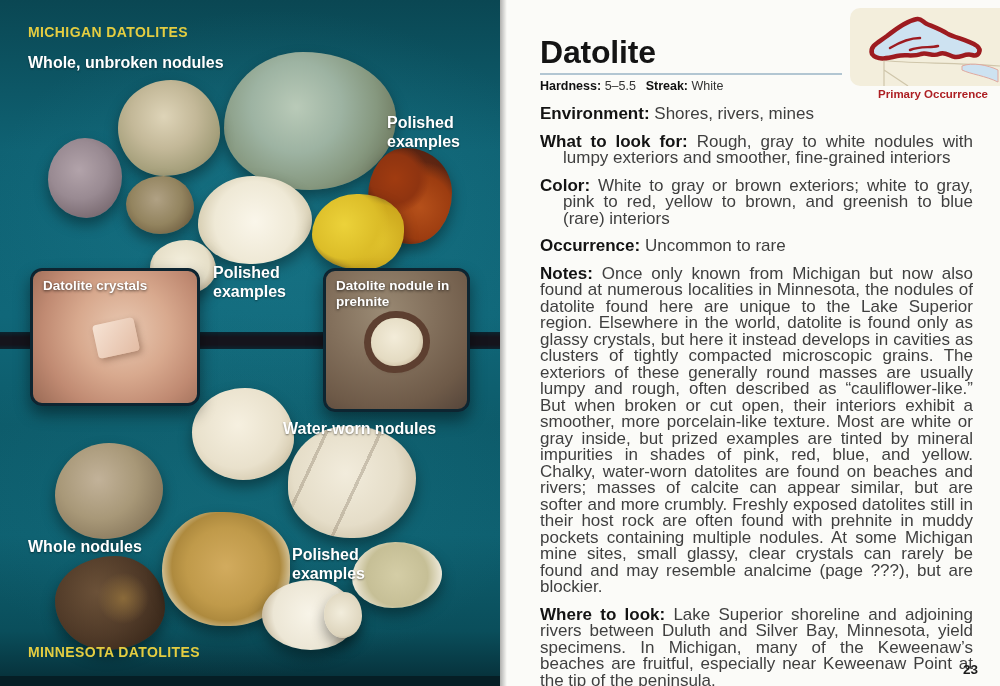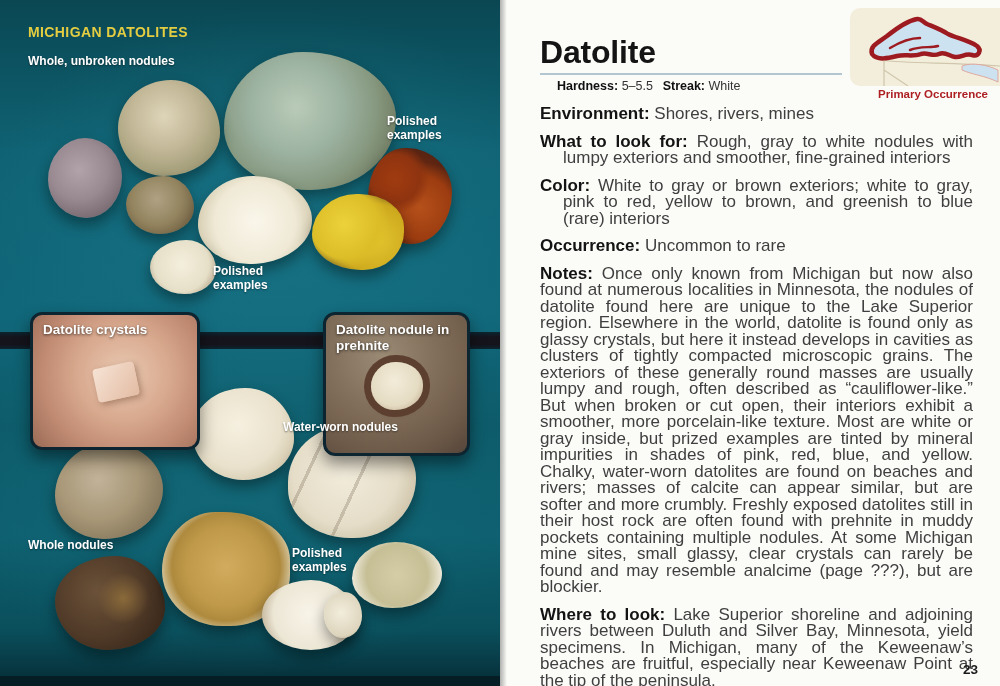--- a/index.html
+++ b/index.html
@@ -12,39 +12,39 @@
     background:
       radial-gradient(ellipse 420px 300px at 55% 32%, rgba(32,130,148,.45), rgba(0,0,0,0) 70%),
       radial-gradient(ellipse 420px 260px at 48% 72%, rgba(26,118,134,.35), rgba(0,0,0,0) 70%),
       linear-gradient(180deg,#0a4753 0%, #0f6273 22%, #106779 46%, #0d5b6a 62%, #0e6070 78%, #0a4e5b 92%, #062d36 100%);
   }
   #dark-band{ position:absolute; left:0; top:332px; width:500px; height:17px;
     background:linear-gradient(180deg,#0b2530,#15141c 30%,#15141c 75%,#0b2530); z-index:1; }
   #bottom-strip{ position:absolute; left:0; top:676px; width:500px; height:10px; background:#051e25; z-index:1; }
 
   .cap-yellow{ position:absolute; z-index:6; color:#e4cd41; font-weight:bold; font-size:14px; letter-spacing:.4px; }
-  .cap-white{ position:absolute; z-index:6; color:#ffffff; font-weight:bold; font-size:12px; line-height:1.18;
+  .cap-white{ position:absolute; z-index:6; color:#ffffff; font-weight:bold; font-size:16px; line-height:1.18;
     text-shadow:0 1px 2px rgba(0,0,0,.45); }
 
   .rock{ position:absolute; z-index:2; box-shadow:0 7px 14px rgba(0,0,0,.38); }
 
   .photo-card{ position:absolute; z-index:3; border:3px solid #0d2531; border-radius:12px;
-    box-shadow:0 8px 16px rgba(0,0,0,.45); overflow:hidden;margin-top:44px; }
+    box-shadow:0 8px 16px rgba(0,0,0,.45); overflow:hidden; }
   .photo-card .label{ position:absolute; left:10px; top:7px; color:#fff; font-weight:bold; font-size:13.5px;
     line-height:1.15; text-shadow:0 1px 3px rgba(0,0,0,.65); z-index:2; }
 
   
   #right-page{ position:absolute; left:500px; top:0; width:500px; height:686px; background:#fbfbf8;
     padding:34px 28px 0 40px; }
   #spine{ position:absolute; left:500px; top:0; width:7px; height:686px;
     background:linear-gradient(90deg, rgba(0,0,0,.30), rgba(0,0,0,0)); z-index:9; }
 
   #title{ font-size:32px; font-weight:bold; color:#141414; letter-spacing:-.2px; }
   #title-rule{ width:302px; height:0; border-bottom:2px solid #b2c6d2; margin:2px 0 4px 0; }
-  #hardness-line{ font-size:12.5px; color:#333; margin-bottom:13px;margin-left:17px; }
+  #hardness-line{ font-size:12.5px; color:#333; margin-bottom:13px; }
   #hardness-line b{ color:#111; }
 
   .field{ font-size:17px; line-height:16.5px; color:#3f3f3f; margin-bottom:11px;
     padding-left:23px; text-indent:-23px; text-align:justify; width:433px; }
   .para{ padding-left:0; text-indent:0; }
   .field b{ color:#131313; }
 
   #map-box{ position:absolute; right:0; top:8px; width:150px; height:78px;
     background:#f3eedc; border-radius:10px 0 0 10px; z-index:5; }
   #map-caption{ position:absolute; right:12px; top:88px; width:140px; text-align:right;
@@ -60,20 +60,21 @@
     <div id="dark-band"></div>
     <div id="bottom-strip"></div>
 
     <div class="cap-yellow" style="left:28px; top:24px;">MICHIGAN DATOLITES</div>
     <div class="cap-white" style="left:28px; top:54px;">Whole, unbroken nodules</div>
     <div class="cap-white" style="left:387px; top:114px; width:78px;">Polished examples</div>
     <div class="cap-white" style="left:213px; top:264px; width:80px;">Polished examples</div>
     <div class="cap-white" style="left:283px; top:420px;">Water-worn nodules</div>
     <div class="cap-white" style="left:28px; top:538px;">Whole nodules</div>
     <div class="cap-white" style="left:292px; top:546px; width:80px;">Polished examples</div>
+    <div class="cap-yellow" style="left:28px; top:644px;">MINNESOTA DATOLITES</div>
 
     <div class="rock" style="left:224px; top:52px; width:172px; height:138px;
       border-radius:46% 54% 50% 50% / 55% 48% 52% 45%;
       background:radial-gradient(circle at 42% 40%, #b9cab8 0%, #9db3a2 35%, #86987f 62%, #6f7a60 82%, #5c5a44 100%);"></div>
     <div class="rock" style="left:118px; top:80px; width:102px; height:96px;
       border-radius:52% 48% 55% 45% / 50% 55% 45% 50%;
       background:radial-gradient(circle at 45% 38%, #ded4b8 0%, #c3b898 40%, #a6a07c 68%, #7b7357 100%);"></div>
     <div class="rock" style="left:48px; top:138px; width:74px; height:80px;
       border-radius:50% 50% 48% 52% / 52% 48% 52% 48%;
       background:radial-gradient(circle at 42% 40%, #b2a3aa 0%, #998a92 45%, #7c6d74 75%, #5f5258 100%);"></div>

